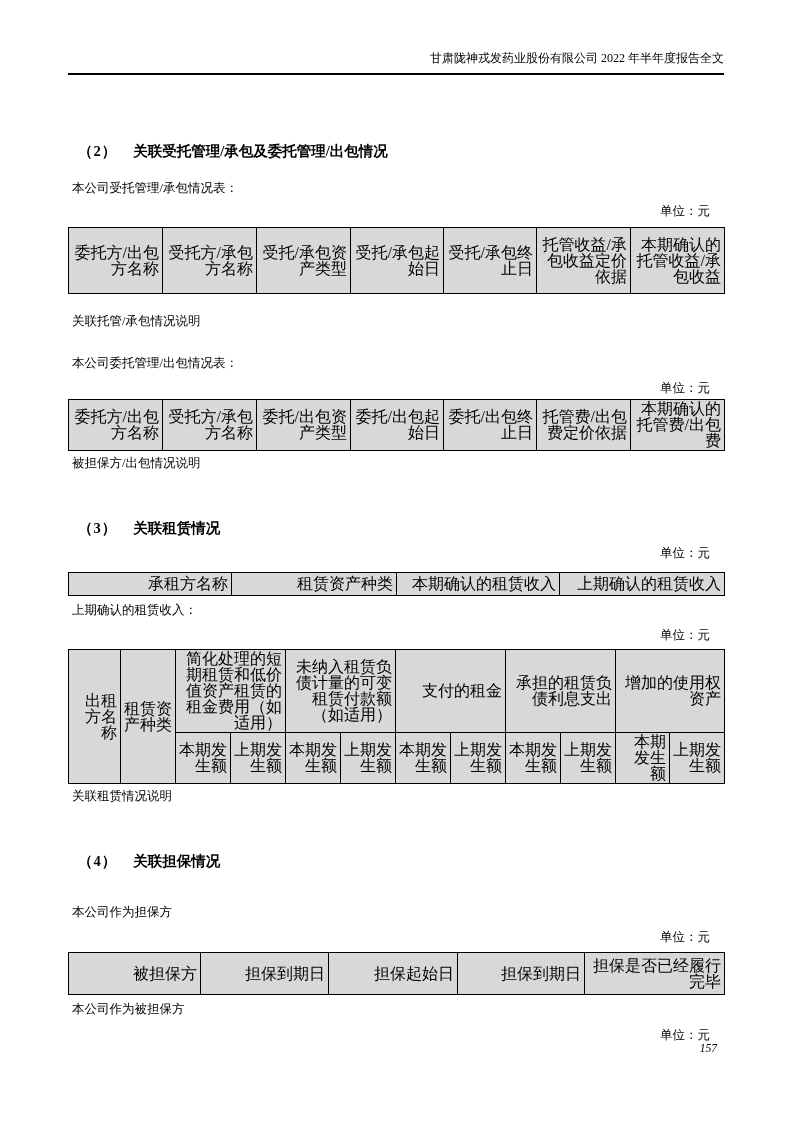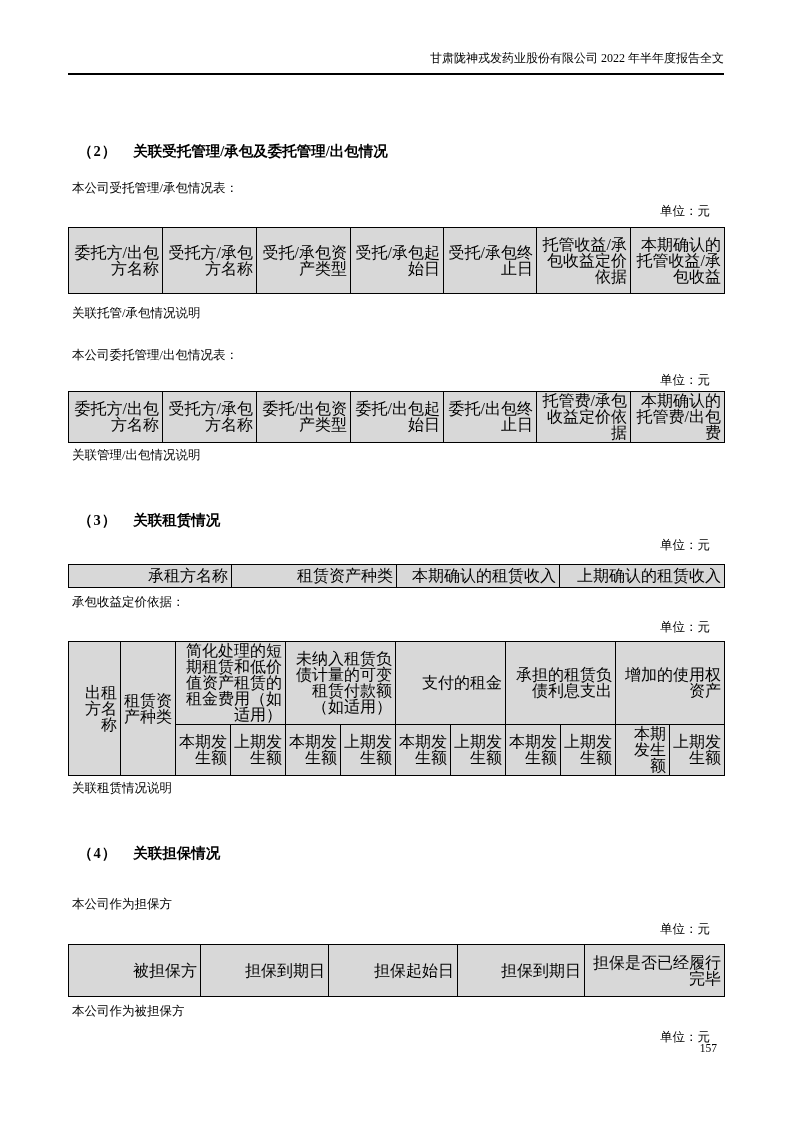--- a/index.html
+++ b/index.html
@@ -56,20 +56,21 @@
     vertical-align: middle;
     padding: 1px 3px;
     word-break: break-all;
   }
   .mt-h2 { margin-top: 68px; }
   .page-number {
     position: absolute;
     right: 76px;
     bottom: 68px;
     font-size: 11.5px;
+    font-style: italic;
   }
 </style>
 </head>
 <body>
 
 <div class="page">
 
   <div class="page-header">甘肃陇神戎发药业股份有限公司 2022 年半年度报告全文</div>
 
   <div class="section-heading mt-h2">
@@ -95,21 +96,21 @@
       <th>受托方/承包方名称</th>
       <th>受托/承包资产类型</th>
       <th>受托/承包起始日</th>
       <th>受托/承包终止日</th>
       <th>托管收益/承包收益定价依据</th>
       <th>本期确认的托管收益/承包收益</th>
     </tr>
   </tbody>
     </table>
 
-  <p class="body-text" style="margin-top:12px">关联托管/承包情况说明</p>
+  <p class="body-text" style="margin-top:20px">关联托管/承包情况说明</p>
 
   <p class="body-text" style="margin-top:28px">本公司委托管理/出包情况表：</p>
   <div class="unit-line" style="margin-top:11px">单位：元</div>
 
   <table style="margin-top:4px">
     <colgroup>
         <col style="width:94px">
         <col style="width:94px">
         <col style="width:94px">
         <col style="width:93px">
@@ -117,27 +118,27 @@
         <col style="width:94px">
         <col style="width:94px">
       </colgroup>
     <tbody>
         <tr style="height:47px">
       <th>委托方/出包方名称</th>
       <th>受托方/承包方名称</th>
       <th>委托/出包资产类型</th>
       <th>委托/出包起始日</th>
       <th>委托/出包终止日</th>
-      <th>托管费/承包收益定价依据</th>
+      <th>托管费/出包费定价依据</th>
       <th>本期确认的托管费/出包费</th>
     </tr>
   </tbody>
     </table>
 
-  <p class="body-text" style="margin-top:5px">关联管理/出包情况说明</p>
+  <p class="body-text" style="margin-top:5px">被担保方/出包情况说明</p>
 
   <div class="section-heading" style="margin-top:50px">
     <span class="num">（3）</span><span>关联租赁情况</span>
   </div>
 
   <div class="unit-line" style="margin-top:10px">单位：元</div>
 
   <table style="margin-top:12px">
     <colgroup>
         <col style="width:163px">
@@ -148,21 +149,21 @@
     <tbody>
         <tr style="height:23px">
       <th>承租方名称</th>
       <th>租赁资产种类</th>
       <th>本期确认的租赁收入</th>
       <th>上期确认的租赁收入</th>
     </tr>
   </tbody>
     </table>
 
-  <p class="body-text" style="margin-top:7px">承包收益定价依据：</p>
+  <p class="body-text" style="margin-top:7px">上期确认的租赁收入：</p>
   <div class="unit-line" style="margin-top:11px">单位：元</div>
 
   <table style="margin-top:7px">
     <colgroup>
       <col style="width:52px">
         <col style="width:55px">
       <col style="width:55px">
         <col style="width:55px">
         <col style="width:55px">
         <col style="width:55px">
@@ -209,21 +210,21 @@
 
   <table style="margin-top:8px">
     <colgroup>
         <col style="width:132px">
         <col style="width:128px">
         <col style="width:129px">
         <col style="width:127px">
         <col style="width:140px">
       </colgroup>
     <tbody>
-        <tr style="height:52px">
+        <tr style="height:42px">
       <th>被担保方</th>
       <th>担保到期日</th>
       <th>担保起始日</th>
       <th>担保到期日</th>
       <th>担保是否已经履行完毕</th>
     </tr>
   </tbody>
     </table>
 
   <p class="body-text" style="margin-top:7px">本公司作为被担保方</p>

